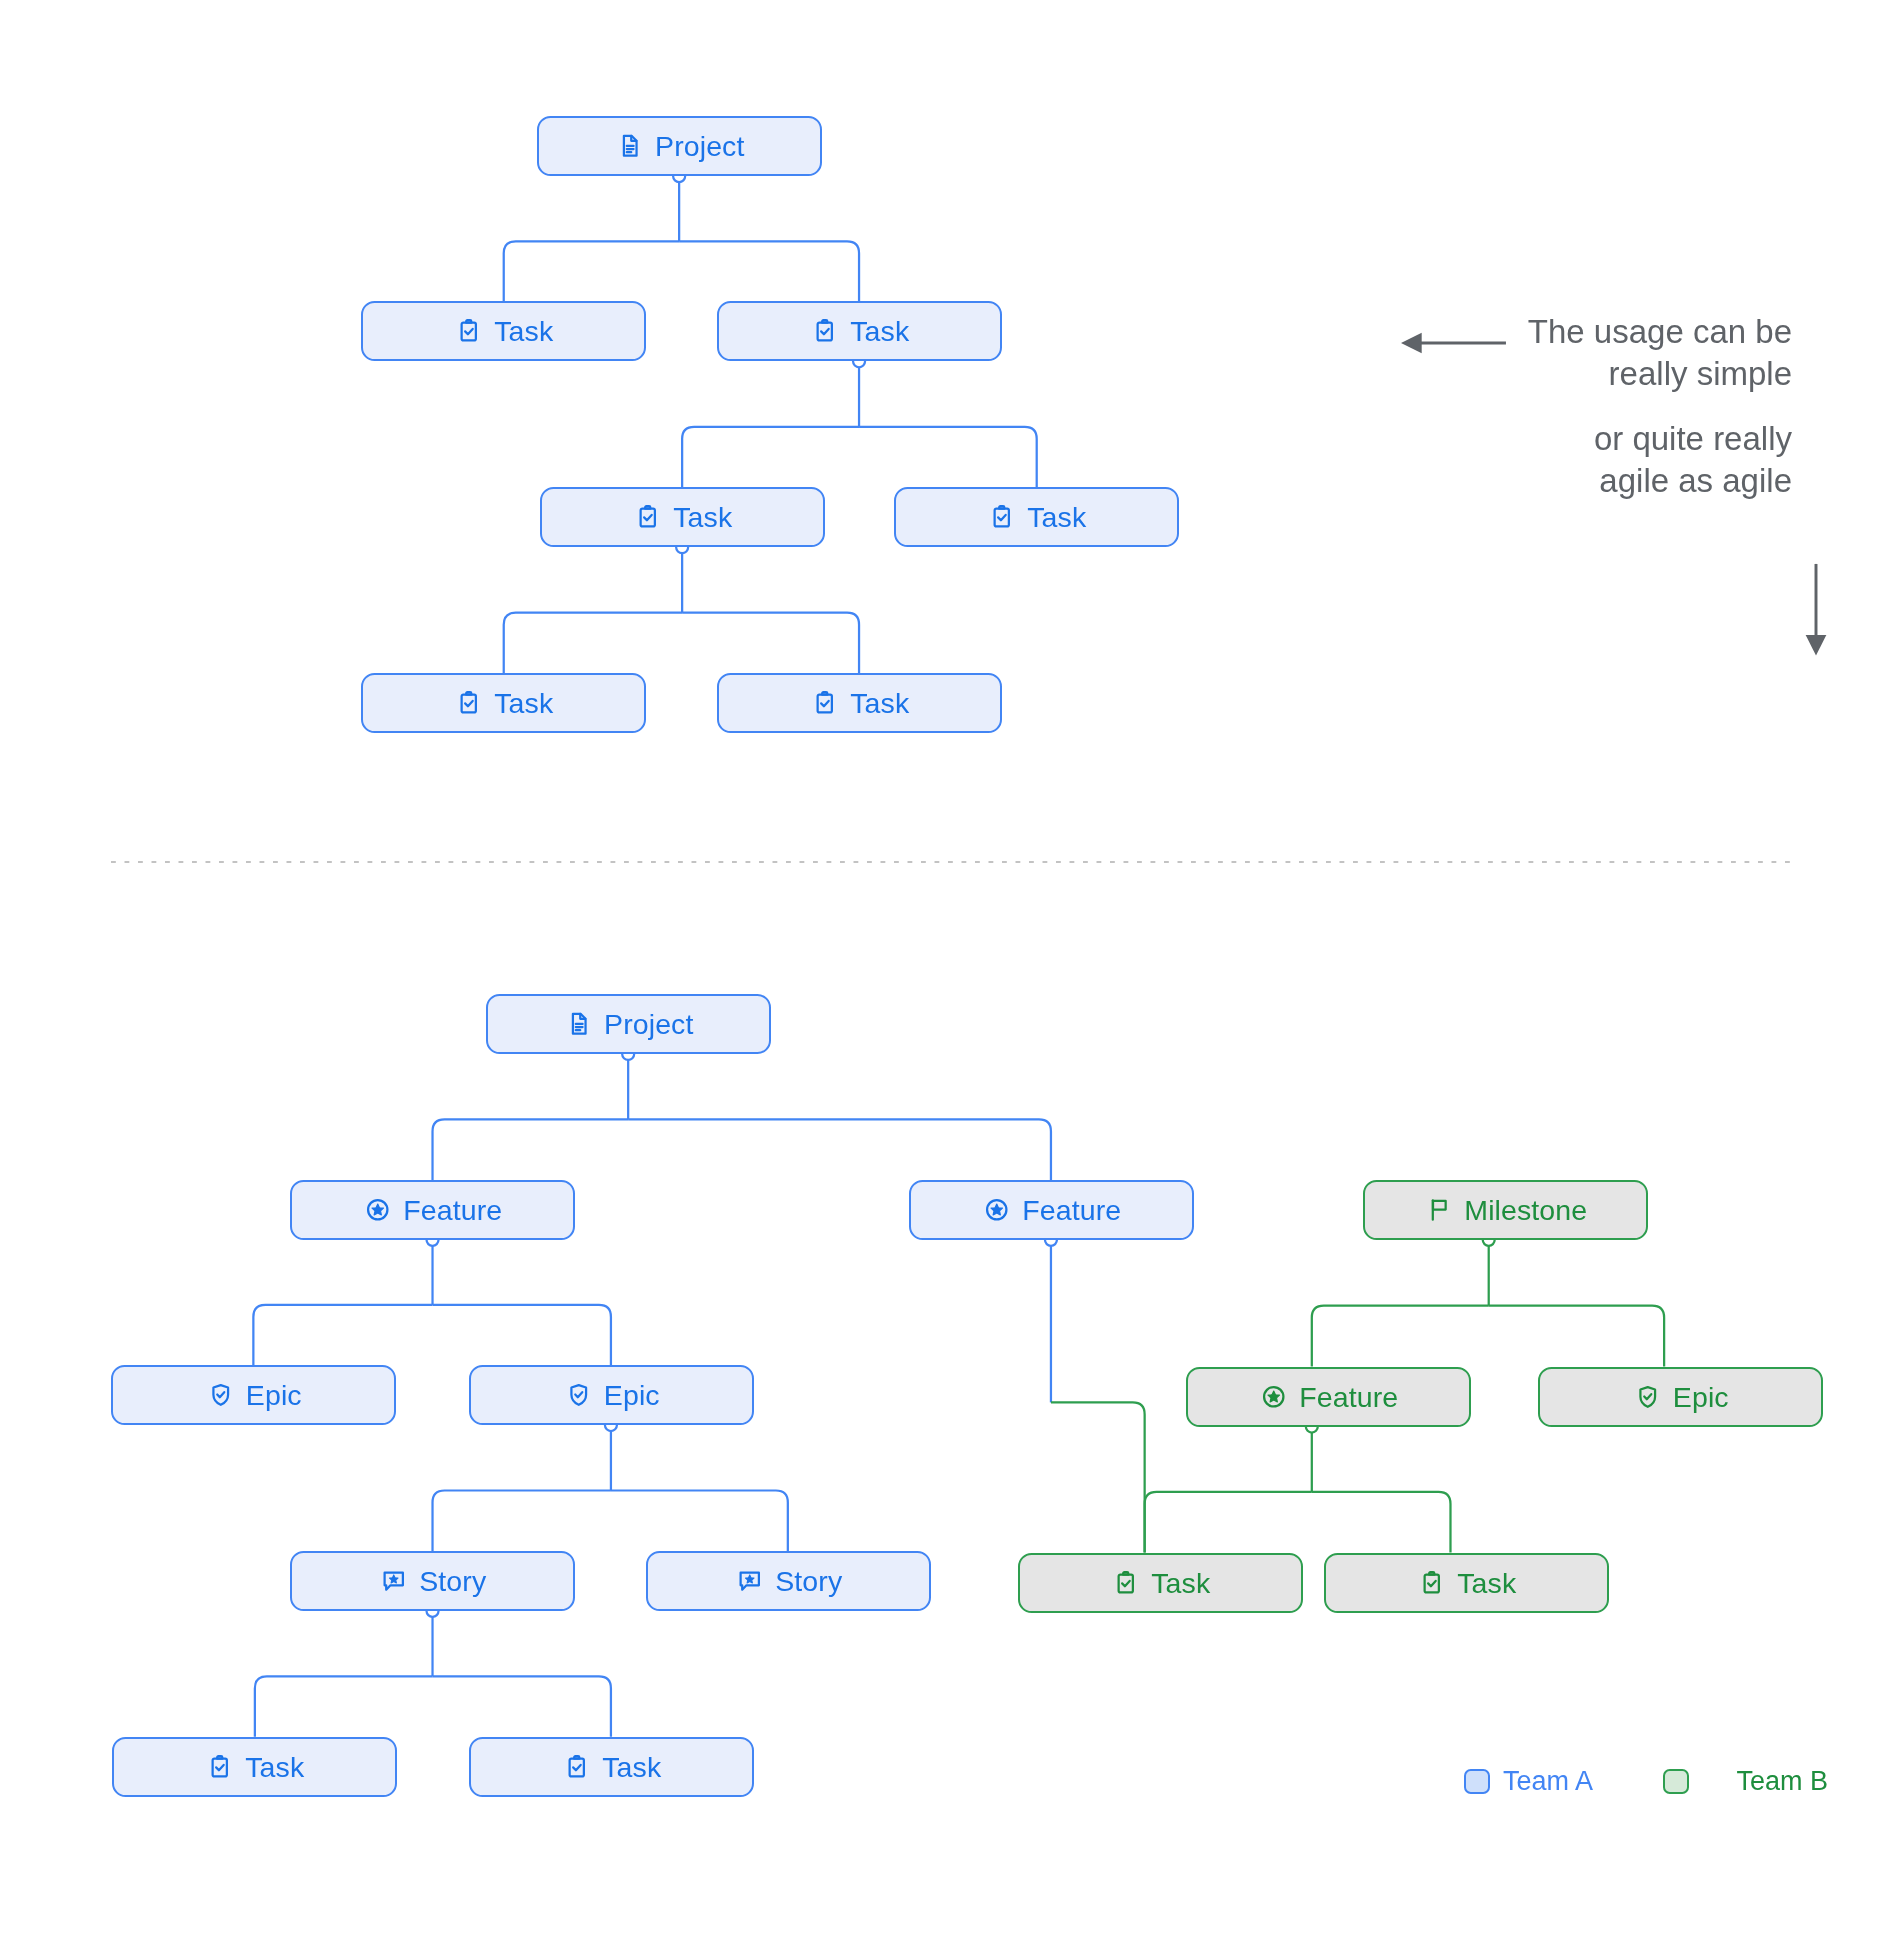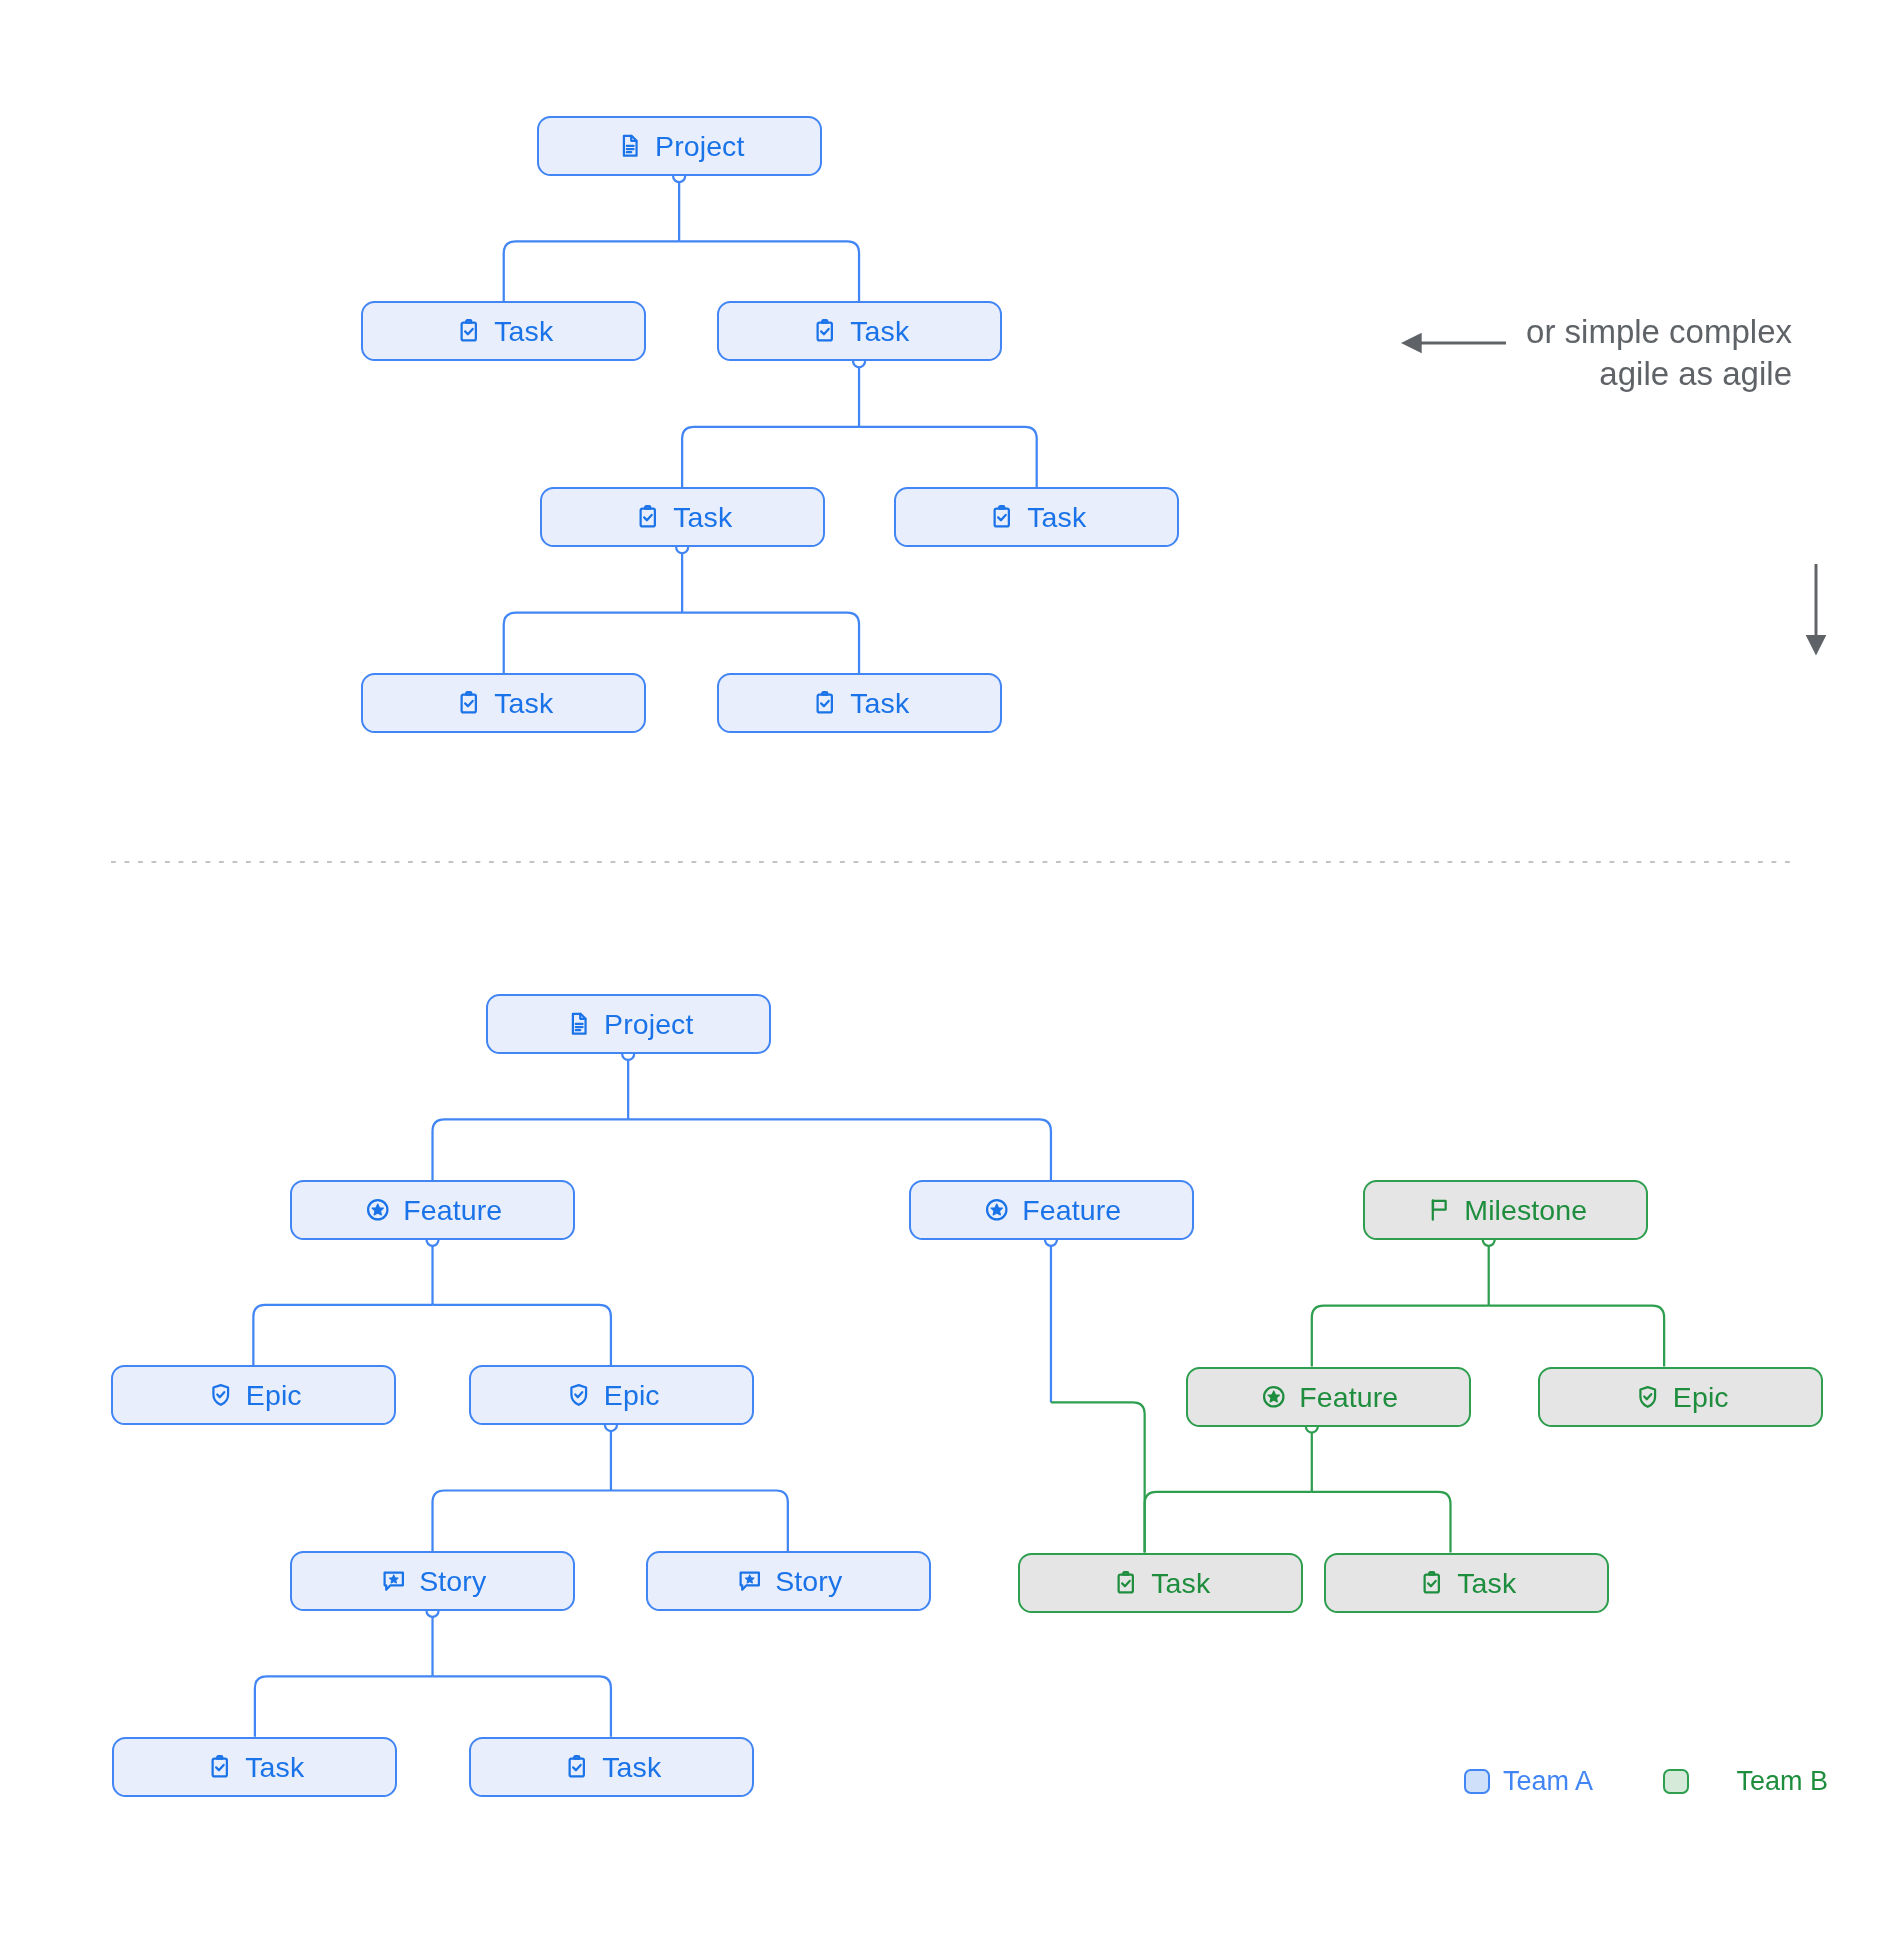--- a/index.html
+++ b/index.html
@@ -280,22 +280,26 @@
             <path stroke="#1a73e8" fill="none" stroke-width="2.1" stroke-linecap="round" stroke-linejoin="round" d="M8.6 12.6l2.6 2.7 4.5-5"></path>
           </svg>
         </span>
         <span class="lbl">Task</span>
       </div>
     </div>
 
   <div class="divider"></div>
 
   <div class="ann" style="left:1447px;top:311px;width:345px;">
+    <div class="blk">
+      <div>The usage can be</div>
+      <div>really simple</div>
+    </div>
     <div>
-      <div>or simple complex</div>
+      <div>or quite really</div>
       <div>agile as agile</div>
     </div>
   </div>
 
   <svg style="position:absolute;left:1396px;top:326px;width:112px;height:34px;" viewBox="0 0 150 46">
     <line x1="148" y1="23" x2="28" y2="23" stroke="#5f6368" stroke-width="4"></line>
     <polygon points="6,23 34,9 34,37" fill="#5f6368"></polygon>
   </svg>
   <svg style="position:absolute;left:1799px;top:562px;width:34px;height:97px;" viewBox="0 0 46 130">
     <line x1="23" y1="2" x2="23" y2="100" stroke="#5f6368" stroke-width="4"></line>

